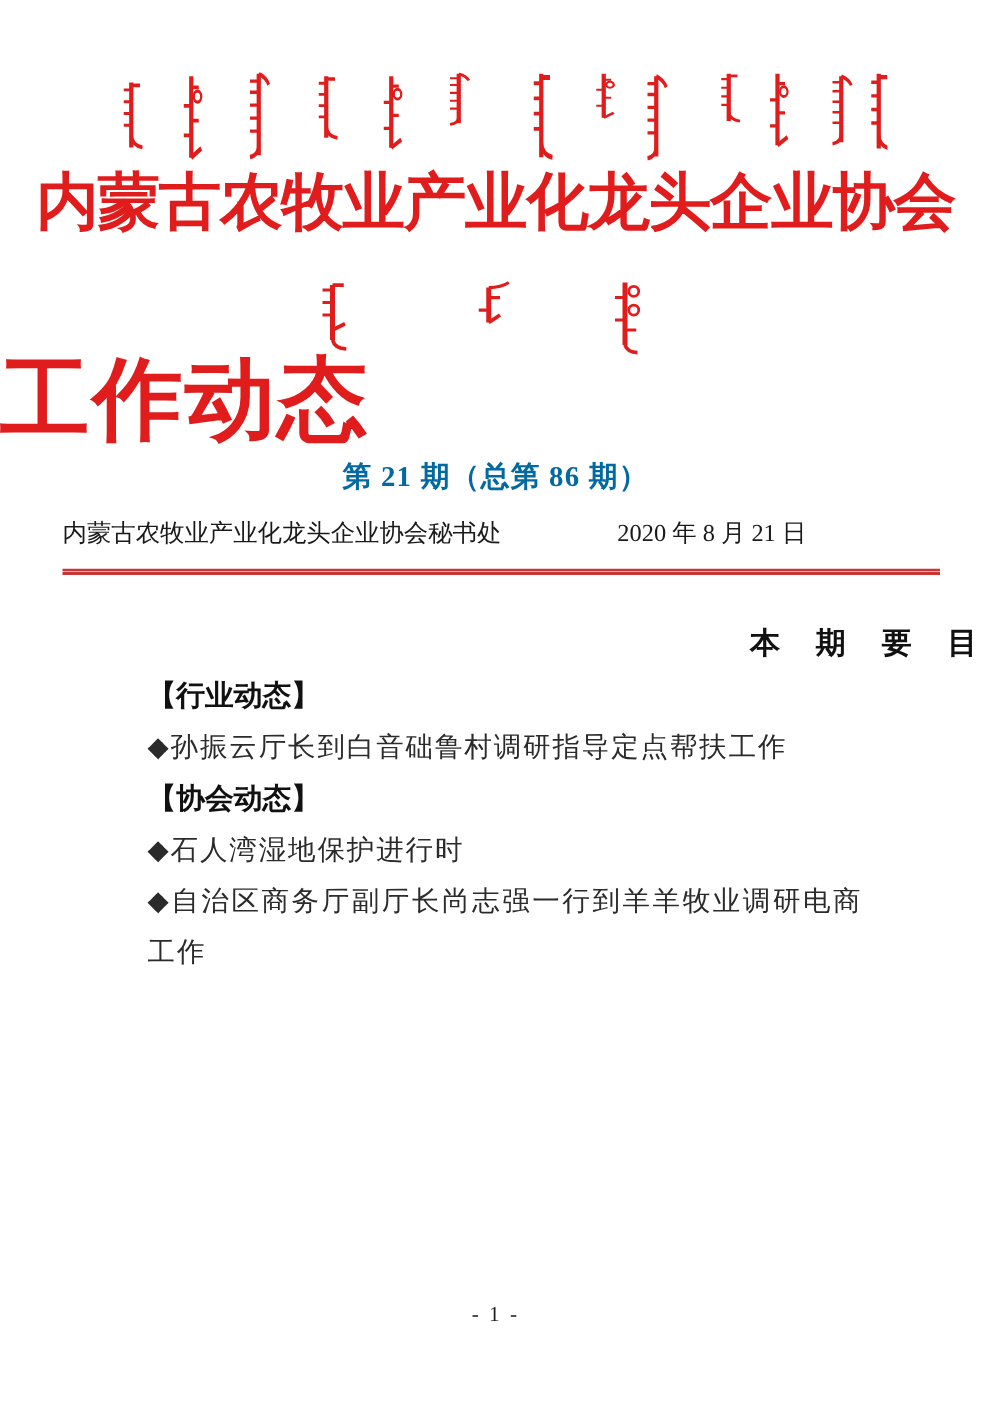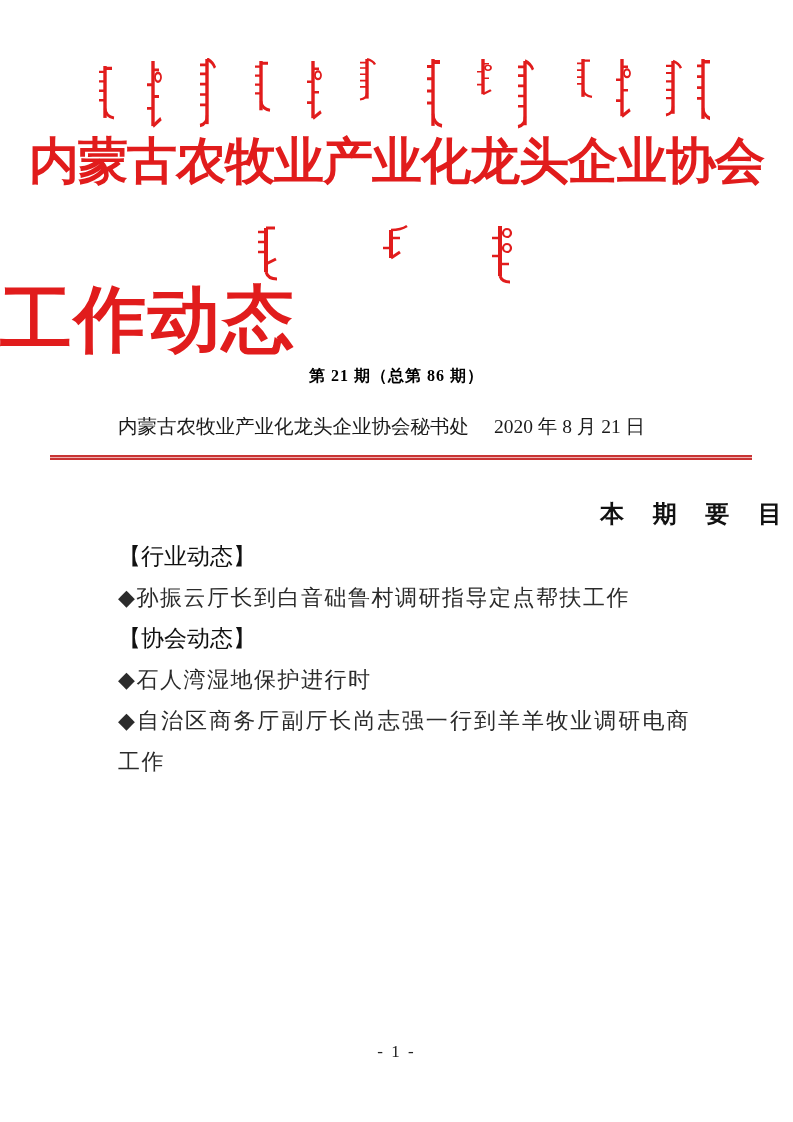--- a/index.html
+++ b/index.html
@@ -47,30 +47,30 @@
     font-family: "Liberation Serif", "DejaVu Serif", serif;
     font-weight: bold;
     font-size: 72px;
     letter-spacing: 2px;
     white-space: nowrap;
   }
   .issue-line {
     position: absolute;
     top: 366px; left: 0; right: 0;
     text-align: center;
-    color: #000000;
-    font-weight: bold;
-    font-size: 16px;
+    color: #0369a1;
+    font-weight: bold;
+    font-size: 23px;
     letter-spacing: 1px;
     white-space: nowrap;
   }
   .publisher-row {
     position: absolute;
     top: 413px; left: 0; right: 0;
-    padding-left: 118px; padding-right: 148px;
+    padding-left: 50px; padding-right: 148px;
     display: flex;
     justify-content: space-between;
     align-items: flex-start;
     color: #1a1a1a;
     font-size: 19.5px;
     white-space: nowrap;
   }
   .red-rule {
     position: absolute;
     top: 455px; left: 50px;
@@ -95,21 +95,21 @@
     white-space: nowrap;
   }
   .toc-body {
     position: absolute;
     top: 536px; left: 118px;
     width: 572px;
     color: #222;
   }
   .toc-section-header {
     font-family: "Liberation Sans", "DejaVu Sans", sans-serif;
-    font-weight: normal;
+    font-weight: bold;
     font-size: 23px;
     line-height: 41px;
     color: #111;
   }
   .toc-item {
     font-family: "Liberation Serif", "DejaVu Serif", serif;
     font-size: 22px;
     line-height: 41px;
     letter-spacing: 1.5px;
     color: #2b2b2b;

